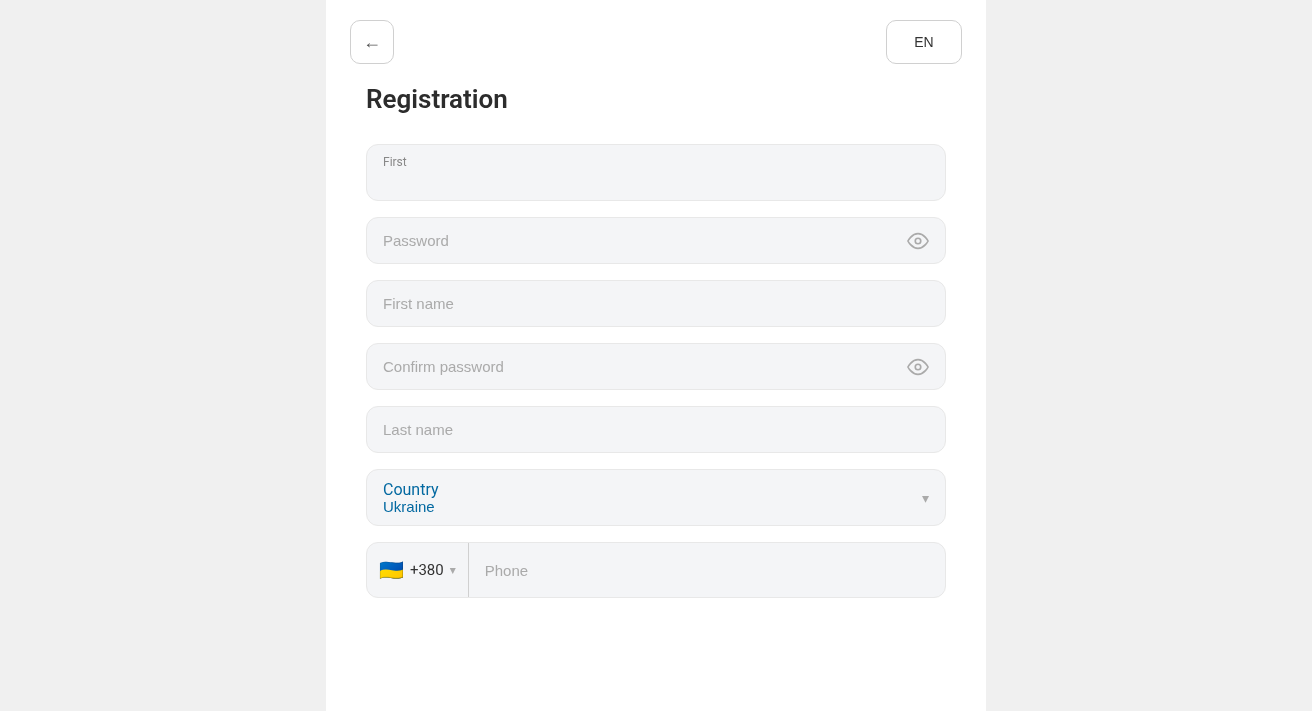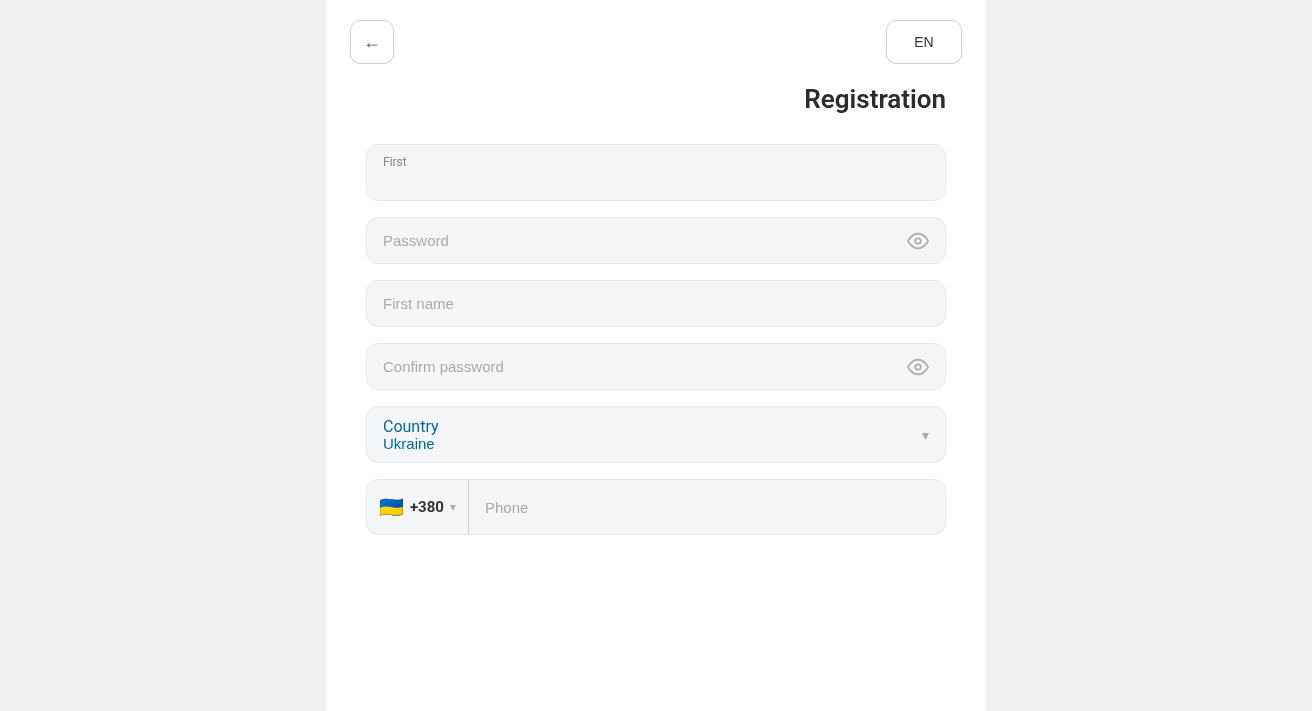--- a/index.html
+++ b/index.html
@@ -64,21 +64,21 @@
       cursor: pointer;
       display: flex;
       align-items: center;
       justify-content: center;
       font-size: 14px;
       font-weight: 500;
       color: #333;
     }
 
     .title {
-      text-align: right;
+      text-align: left;
       font-size: 26px;
       font-weight: 600;
       color: #2c2c2c;
       margin-bottom: 30px;
       padding: 0 40px;
     }
 
     .form-container {
       padding: 0 40px 40px 40px;
       display: flex;
@@ -203,21 +203,21 @@
       flex-shrink: 0;
     }
 
     .flag {
       font-size: 20px;
     }
 
     .prefix-text {
       font-size: 15px;
       color: #333;
-      font-weight: 700;
+      font-weight: 400;
     }
 
     .prefix-chevron {
       font-size: 12px;
       color: #aaa;
     }
 
     .phone-input {
       flex: 1;
       background: transparent;
@@ -278,20 +278,23 @@
       <div class="field-wrapper">
         <input class="field-input-simple" type="password" placeholder="Confirm password" style="">
         <span class="eye-icon">
           <svg class="eye-svg" viewBox="0 0 24 24">
             <path d="M1 12s4-8 11-8 11 8 11 8-4 8-11 8-11-8-11-8z"></path>
             <circle cx="12" cy="12" r="3"></circle>
           </svg>
         </span>
       </div>
 
+      <div class="field-wrapper">
+        <input class="field-input-simple" type="text" placeholder="Last name" style="">
+      </div>
 
       <div class="country-select-wrapper">
         <span class="country-label">Country</span>
         <select class="country-select">
           <option>Ukraine</option>
           <option>United States</option>
           <option>Germany</option>
           <option>France</option>
           <option>Poland</option>
         </select>

